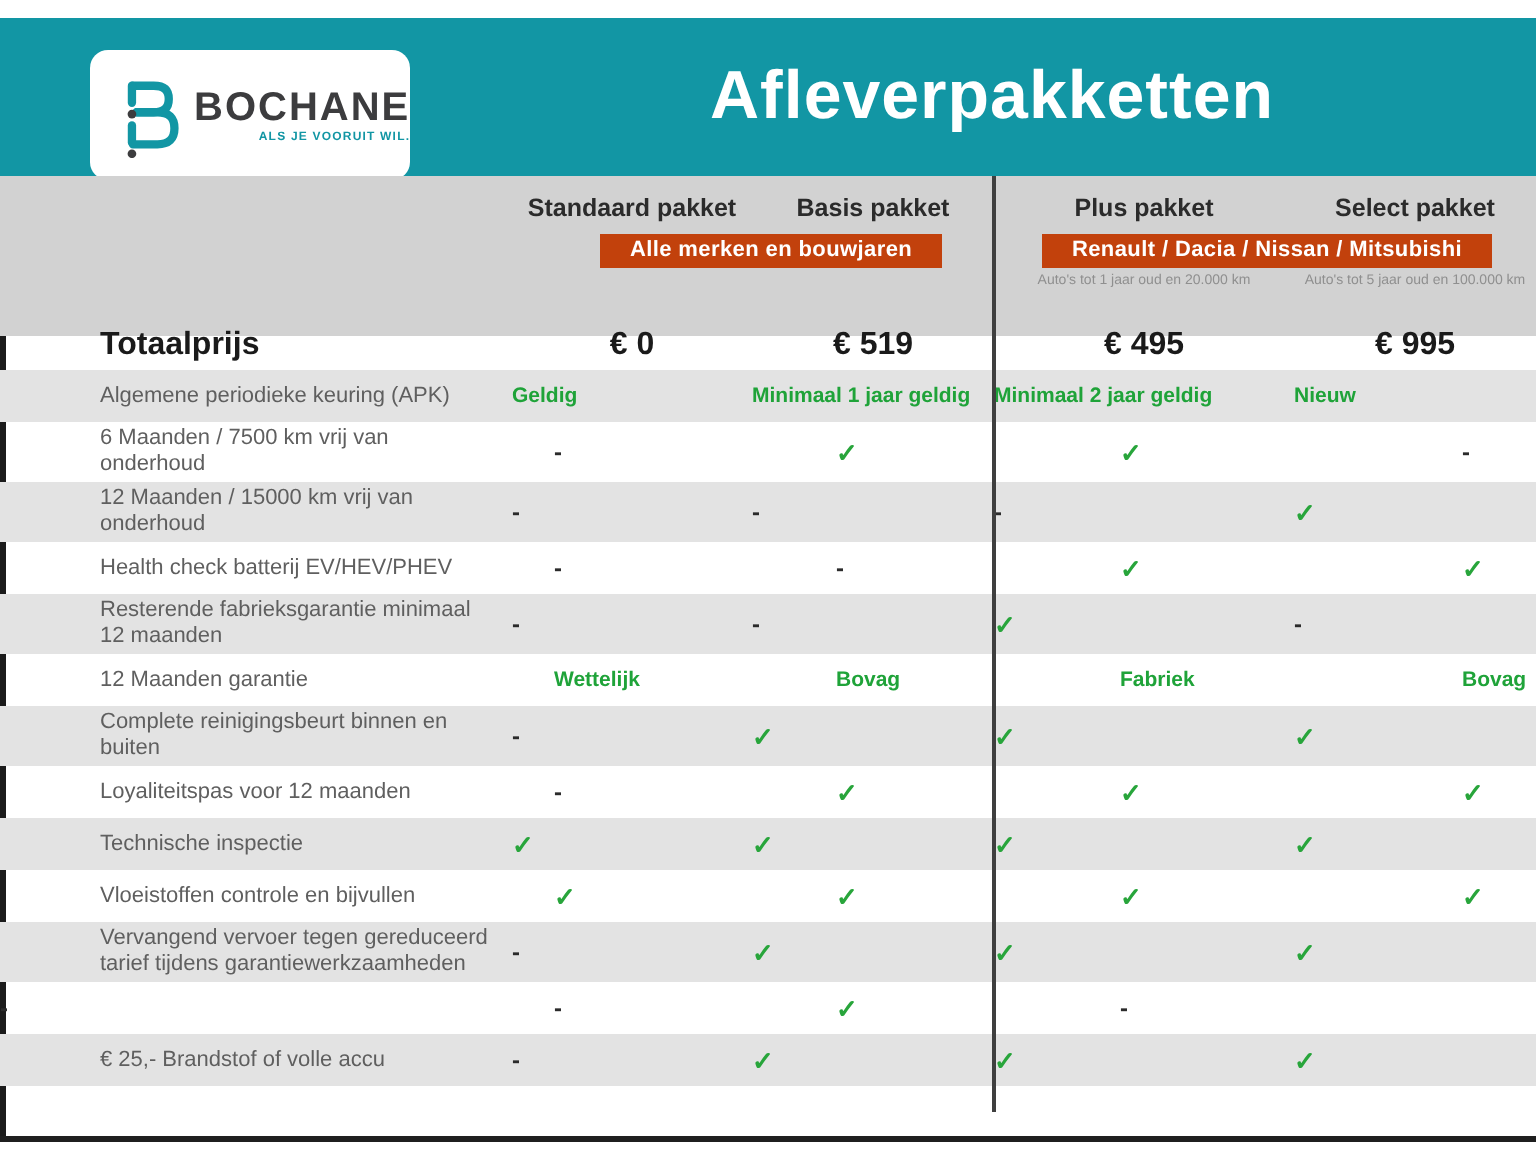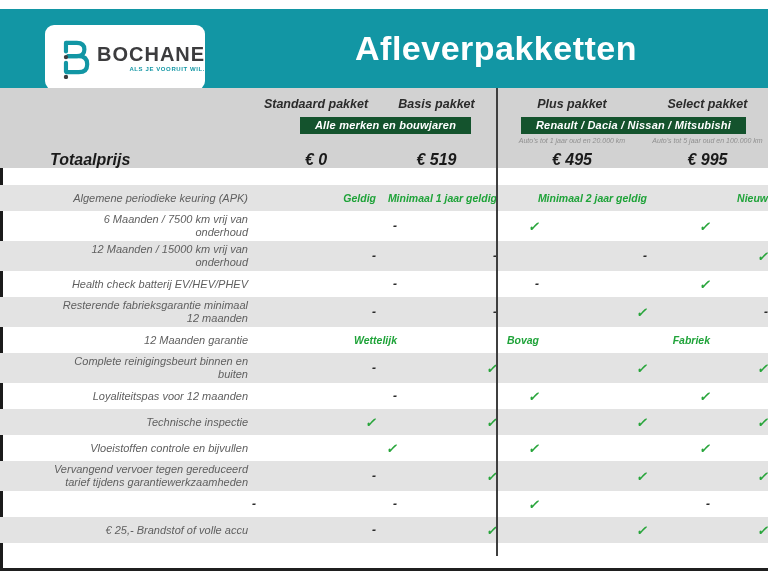--- a/index.html
+++ b/index.html
@@ -11,47 +11,47 @@
   .topbar { position:absolute; left:0; top:9px; width:768px; height:79px; background:#1296A4; }
   .logo-box { position:absolute; left:45px; top:16px; width:160px; height:65px; background:#fff;
               border-radius:9px; display:flex; align-items:center; padding:6px 10px 6px 12px; }
   .logo-icon { flex:0 0 auto; margin-right:6px; }
   .logo-text-wrap { display:flex; flex-direction:column; align-items:flex-end; }
   .logo-text { font-size:20px; font-weight:bold; color:#3C3C3E; letter-spacing:1px; line-height:22px; }
   .logo-tagline { font-size:6px; font-weight:bold; color:#1296A4; letter-spacing:0.6px; margin-top:1px; }
   .title { position:absolute; left:355px; top:20px; font-size:34px; font-weight:bold; color:#fff; letter-spacing:0.5px; }
 
   
-  .content { position:absolute; left:0; top:88px; width:768px;font-style:italic; }
+  .content { position:absolute; left:0; top:88px; width:768px; }
   .vdivider { position:absolute; left:496px; top:0; width:2px; height:468px; background:#3F3F3F; z-index:6; }
 
   .grid { display:grid; grid-template-columns:256px 120px 121px 150px 121px; }
 
   .band { width:768px; height:80px; background:#D2D2D2; padding-top:9px; }
   .col-name { text-align:center; font-size:12.5px; font-weight:bold; color:#2B2B2B; height:16px; line-height:15px; }
   .banners-row { margin-top:4px; height:17px; }
-  .banner { background:#14532d; color:#fff; font-size:11px; font-weight:bold; text-align:center;
+  .banner { background:#c2410c; color:#fff; font-size:11px; font-weight:bold; text-align:center;
             line-height:17px; letter-spacing:0.2px; }
   .banner-left  { grid-column:2 / 4; margin:0 26px 0 44px; }
   .banner-right { grid-column:4 / 6; margin:0 22px 0 24px; }
   .notes-row { margin-top:1px; height:11px; }
   .note { text-align:center; font-size:7px; color:#8F8F8F; line-height:11px; }
-  .prices-row { height:20px; align-items:center; margin-top:4px; }
+  .prices-row { height:20px; align-items:center; margin-top:17px; }
   .total-label { padding-left:50px; font-size:16px; font-weight:bold; color:#1A1A1A; }
   .price { text-align:center; font-size:16px; font-weight:bold; color:#1A1A1A; }
 
   .gap-row { width:768px; background:#fff; box-shadow:inset 3px 0 0 #1B1B1B; }
   .gap-top { height:17px; }
   .gap-bottom { height:25px; }
 
   .row { min-height:26px; align-items:center; }
   .row.shade { background:#E3E3E3; }
   .row.plain { background:#fff; box-shadow:inset 3px 0 0 #1B1B1B;gap:21px; }
-  .cell.feature { padding:2px 8px 2px 50px; font-size:11px; color:#5F5F5F; line-height:13px;text-align:right; }
-  .cell.val { text-align:right; }
+  .cell.feature { padding:2px 8px 2px 50px; font-size:11px; color:#5F5F5F; line-height:13px; }
+  .cell.val { text-align:left; }
   .cell.val.check { color:#28A53B; font-size:13px; font-weight:bold; }
   .cell.val.dash  { color:#2B2B2B; font-size:12px; font-weight:bold; }
   .cell.val.tag   { color:#1FA339; font-size:10.5px; font-weight:bold; white-space:nowrap; }
 
   .bottom-line { width:768px; height:3px; background:#1F1F1F; }
 </style>
 </head>
 <body>
 
 <div class="page">

